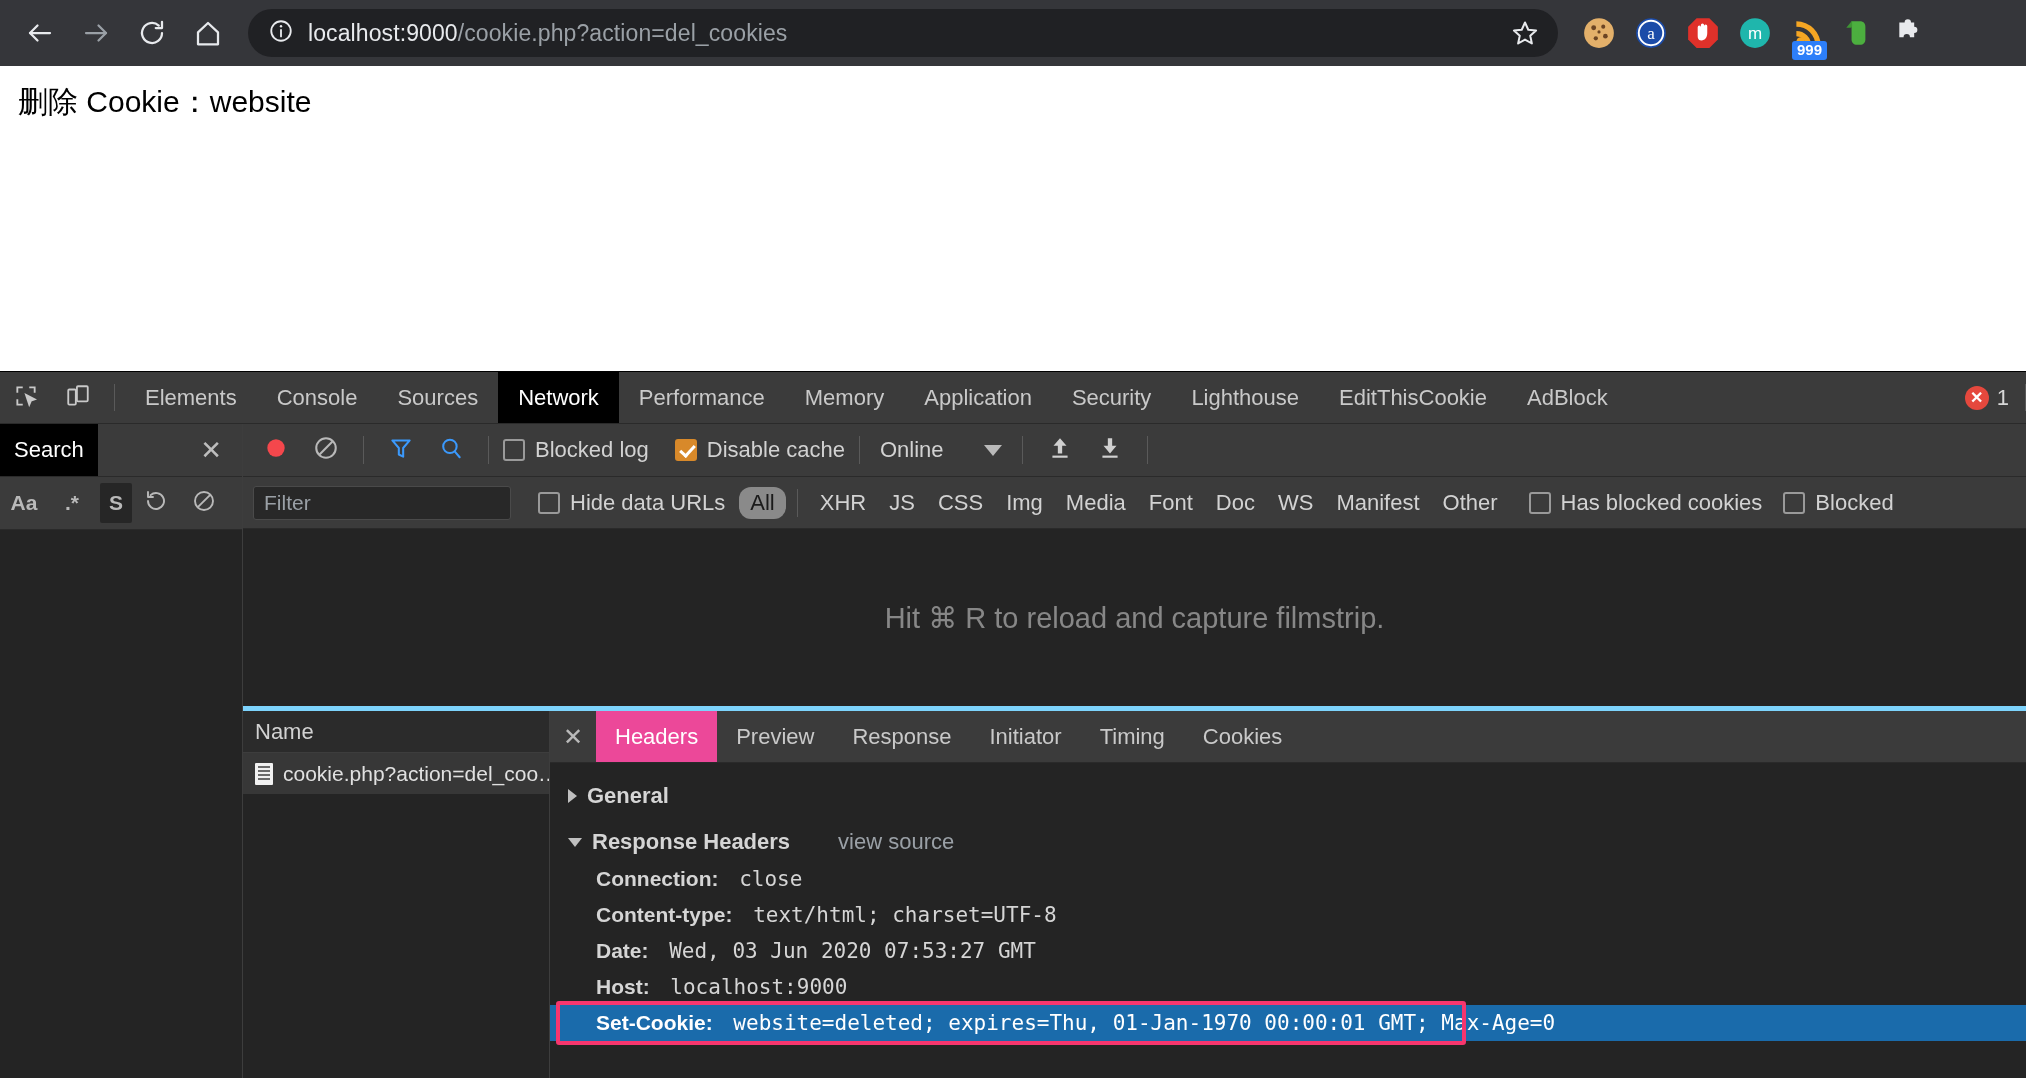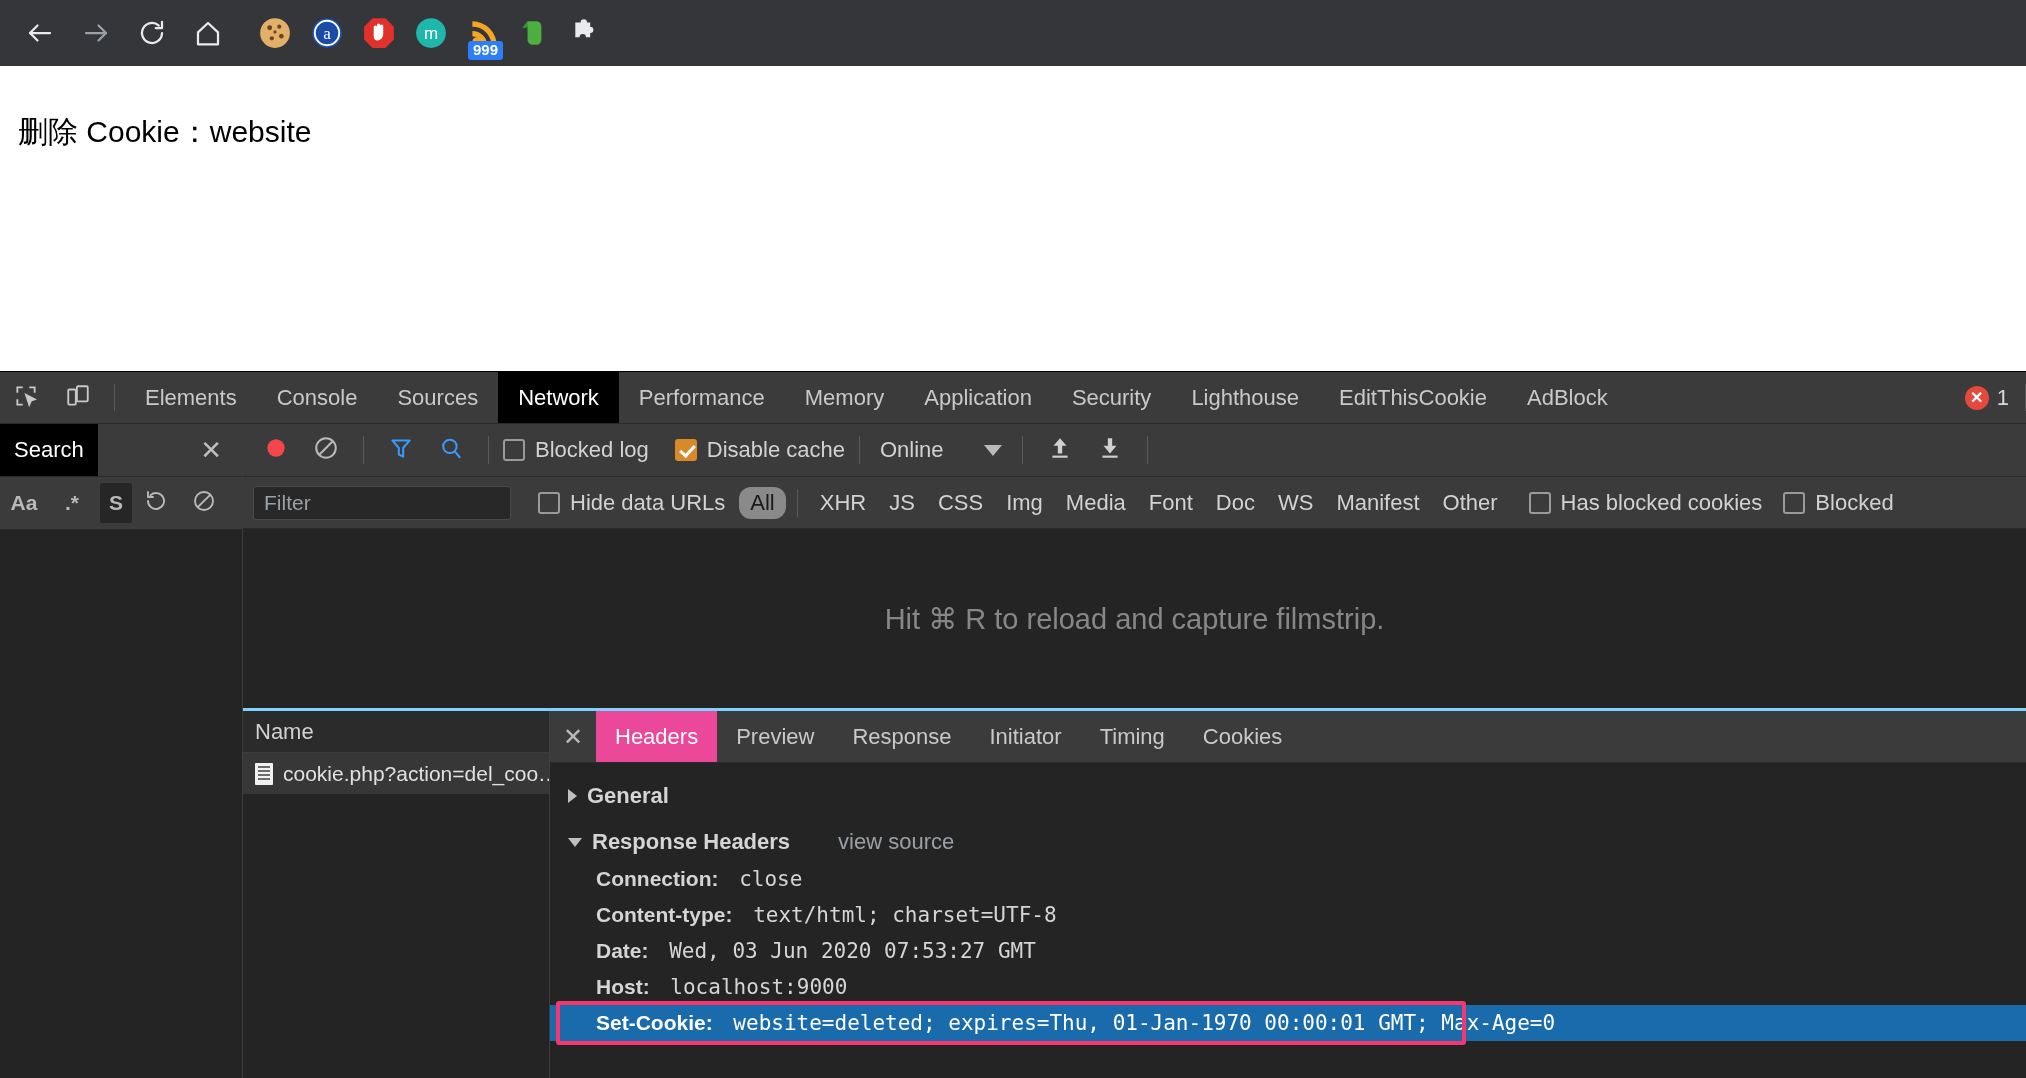--- a/index.html
+++ b/index.html
@@ -64,21 +64,21 @@
     padding: 1px 5px 2px;
     border-radius: 3px;
     line-height: 1.1;
     font-family: "Liberation Sans", sans-serif;
   }
 
   
   #page-content {
     height: 305px;
     background: #ffffff;
-    padding: 46px 18px;
+    padding: 16px 18px;
   }
   #page-heading {
     font-size: 30px;
     color: #000;
     font-family: "Liberation Sans", sans-serif;
   }
 
   
   #devtools {
     position: absolute;
@@ -253,21 +253,21 @@
     white-space: nowrap;
     flex: 0 0 auto;
   }
   .ftype.active { background: #8a8a8a; color: #1a1a1a; }
 
   #filmstrip {
     flex: 0 0 auto;
     height: 182px;
     background: #242424;
     display: flex; align-items: center; justify-content: center;
-    border-bottom: 3px solid #7dd3fc;
+    border-bottom: 5px solid #7dd3fc;
     text-align: center;
   }
   #filmstrip-msg { font-size: 29px; color: #878787; }
 
   #split {
     flex: 1 1 auto;
     display: flex;
     min-height: 0;
   }
   #req-list {
@@ -413,20 +413,35 @@
   </div>
 
   <div class="nav-btn">
     <span>
       <svg width="30" height="30" viewBox="0 0 24 24" fill="none" stroke="#e8eaed" stroke-width="1.8" stroke-linejoin="round" stroke-linecap="round">
         <path d="M4 11.5 12 4l8 7.5V21H4z"></path>
       </svg>
     </span>
   </div>
 
+  <div id="omnibox">
+    <span>
+      <svg width="26" height="26" viewBox="0 0 24 24" fill="none" stroke="#e8eaed" stroke-width="1.7">
+        <circle cx="12" cy="12" r="9"></circle>
+          <line x1="12" y1="11" x2="12" y2="17" stroke-linecap="round"></line>
+          <circle cx="12" cy="7.6" r="1.1" fill="#e8eaed" stroke="none"></circle>
+      </svg>
+    </span>
+    <span id="url-text"><span class="host">localhost:9000</span><span class="rest">/cookie.php?action=del_cookies</span></span>
+    <span id="star-btn">
+      <svg width="28" height="28" viewBox="0 0 24 24" fill="none" stroke="#e8eaed" stroke-width="1.7" stroke-linejoin="round">
+        <polygon points="12,3 14.8,9.2 21.5,9.9 16.5,14.4 17.9,21 12,17.6 6.1,21 7.5,14.4 2.5,9.9 9.2,9.2"></polygon>
+      </svg>
+    </span>
+  </div>
 
   <div class="ext-icons">
 
     <div class="ext-icon">
       <svg width="34" height="34" viewBox="0 0 32 32">
         <circle cx="16" cy="16" r="14" fill="#e3b06a"></circle>
         <circle cx="11" cy="11" r="2.3" fill="#6b4423"></circle>
           <circle cx="20" cy="10" r="1.9" fill="#6b4423"></circle>
         <circle cx="22" cy="19" r="2.2" fill="#6b4423"></circle>
           <circle cx="13" cy="21" r="2" fill="#6b4423"></circle>

